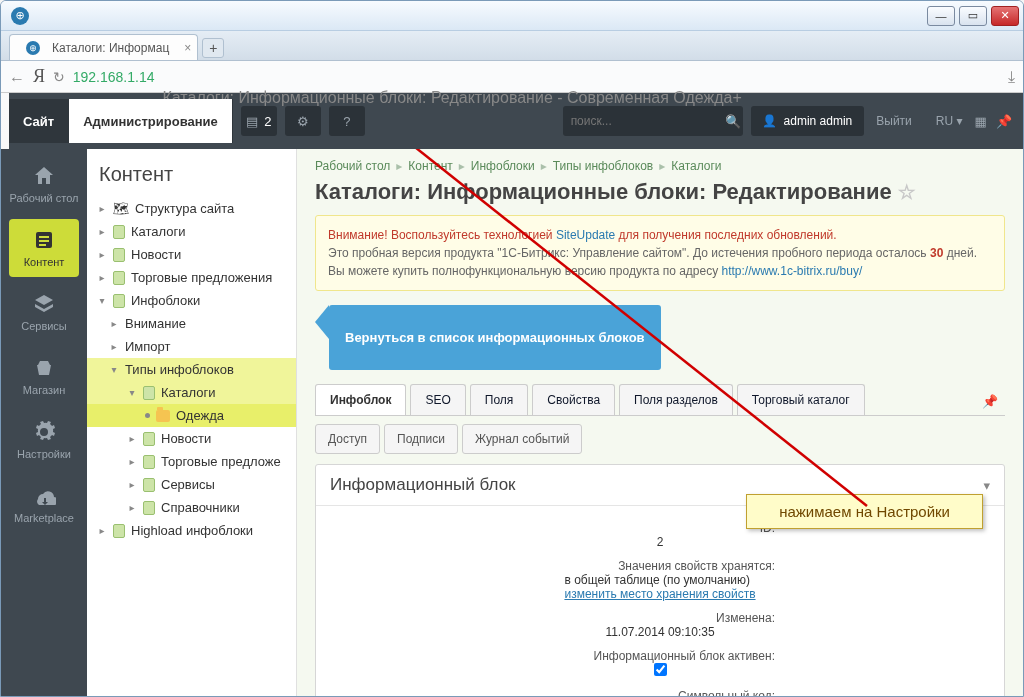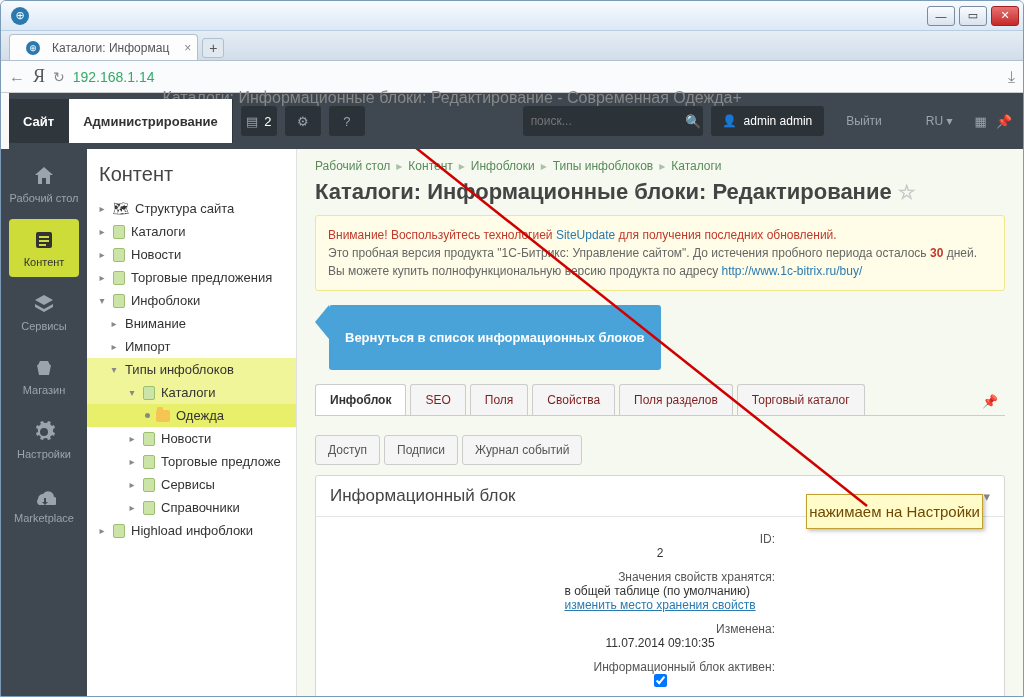--- a/index.html
+++ b/index.html
@@ -28,21 +28,21 @@
 
 
 .adminbar { height: 56px; background: #3f4850; display: flex; align-items: center; color: #c9d1d8; font-size: 13px; margin-left: 8px; }
 .adminbar .seg { height: 44px; display: flex; align-items: center; padding: 0 14px; border-right: 1px solid #2f363c; }
 .adminbar .seg.site { background: #2f363c; color: #fff; font-weight: bold; }
 .adminbar .seg.admin { background: #fff; color: #333; font-weight: bold; }
 .adminbar .icon-btn { width: 36px; height: 30px; background: #2b3238; border-radius: 3px; display: flex; align-items: center; justify-content: center; color: #9aa4ad; margin-left: 8px; position: relative; }
 .adminbar .search { margin-left: auto; background: #2b3238; border-radius: 3px; height: 30px; width: 180px; display:flex; align-items:center; padding:0 8px; color:#778088; }
 .adminbar .search input { background: transparent; border: none; color: #c9d1d8; flex:1; font-size:12px; outline:none; }
 .adminbar .userbtn { background: #2b3238; border-radius: 3px; height: 30px; padding: 0 12px; margin-left:8px; display:flex; align-items:center; gap:6px; color:#fff; font-size:12px; }
-.adminbar .txtbtn { padding:0 22px; color:#9aa4ad; font-size:12px; }
+.adminbar .txtbtn { padding:0 12px; color:#9aa4ad; font-size:12px; }
 .adminbar .right-icons { display:flex; align-items:center; gap:10px; padding-right:10px; }
 
 
 .body-row { display:flex; height: calc(697px - 30px - 30px - 32px - 44px); }
 .rail { width: 86px; background: #3f4850; display:flex; flex-direction:column; align-items:center; padding-top:6px; }
 .rail-item { width:70px; height:58px; border-radius:4px; display:flex; flex-direction:column; align-items:center; justify-content:center; gap:4px; color:#9aa4ad; font-size:11px; margin-bottom:6px; text-align:center; }
 .rail-item.active { background:#cddc39; color:#333; }
 .rail-item svg, .rail-item .ic { width:24px; height:24px; }
 
 
@@ -65,39 +65,39 @@
 .star { color:#c8c8c8; font-size:20px; margin-left:6px; }
 
 .notice { background:#fffde7; border:1px solid #f0e68c; border-radius:3px; padding:10px 12px; font-size:12px; color:#666; margin-bottom:14px; line-height:1.5; }
 .notice .warn { color:#c0392b; }
 .notice a { color:#2a7ab0; }
 .notice .days { color:#c0392b; font-weight:bold; }
 
 .back-btn { display:inline-block; background:#4aa3d8; color:#fff; font-size:13px; font-weight:bold; padding:25px 16px; border-radius:3px; position:relative; margin-bottom:14px; }
 .back-btn::before { content:""; position:absolute; left:-14px; top:0; width:0; height:0; border-top:17px solid transparent; border-bottom:17px solid transparent; border-right:14px solid #4aa3d8; }
 
-.tabs-row { display:flex; align-items:flex-end; border-bottom:1px solid #ccc; margin-bottom:19px; }
-.tabs-row .tabbtn { background:#f5f5f5; border:1px solid #ccc; border-bottom:none; padding:8px 14px; font-size:12px; color:#7f1d1d; margin-right:4px; border-radius:3px 3px 0 0; }
+.tabs-row { display:flex; align-items:flex-end; border-bottom:1px solid #ccc; margin-bottom:8px; }
+.tabs-row .tabbtn { background:#f5f5f5; border:1px solid #ccc; border-bottom:none; padding:8px 14px; font-size:12px; color:#0f172a; margin-right:4px; border-radius:3px 3px 0 0; }
 .tabs-row .tabbtn.active { background:#fff; font-weight:bold; color:#333; }
 .tabs-row .pin { margin-left:auto; color:#888; padding:6px; }
 .tabs-row2 { display:flex; gap:4px; margin-bottom:10px; }
 .tabs-row2 .tabbtn { background:#f5f5f5; border:1px solid #ccc; padding:7px 12px; font-size:12px; color:#555; border-radius:3px; }
 
 .panel { background:#fff; border:1px solid #d6d6d6; border-radius:3px; }
 .panel-head { display:flex; align-items:center; justify-content:space-between; padding:10px 14px; border-bottom:1px solid #e5e5e5; }
 .panel-head h3 { font-size:17px; font-weight:normal; color:#444; }
 .panel-body { padding:10px 14px; }
 .frow { display:flex; align-items:center; padding:5px 0; font-size:12px;flex-direction:column; }
 .frow .flabel { width:250px; text-align:right; color:#555; padding-right:10px; }
 .frow .fval { color:#333; }
 .frow a { color:#2a7ab0; text-decoration:underline; }
 .frow input[type=text] { border:1px solid #bbb; padding:17px 6px; font-size:12px; width:152px; }
 
 
-.callout { position:absolute; background:#fffcc9; border:1px solid #c0a030; padding:8px 2px; font-size:15px; color:#704800; box-shadow:2px 2px 4px rgba(0,0,0,0.25); }
+.callout { position:absolute; background:#fffcc9; border:1px solid #c0a030; padding:8px 32px; font-size:15px; color:#704800; box-shadow:2px 2px 4px rgba(0,0,0,0.25); }
 .arrow-svg { position:absolute; pointer-events:none; }
 
 
 .ic-folder { width:14px; height:12px; background:#f5c451; border-radius:2px; position:relative; }
 .ic-folder::before { content:""; position:absolute; top:-3px; left:1px; width:6px; height:3px; background:#f5c451; border-radius:1px 1px 0 0; }
 .ic-doc { width:12px; height:14px; background:#cde4a8; border:1px solid #9ac070; border-radius:2px; }
 </style>
 </head>
 <body>
 

